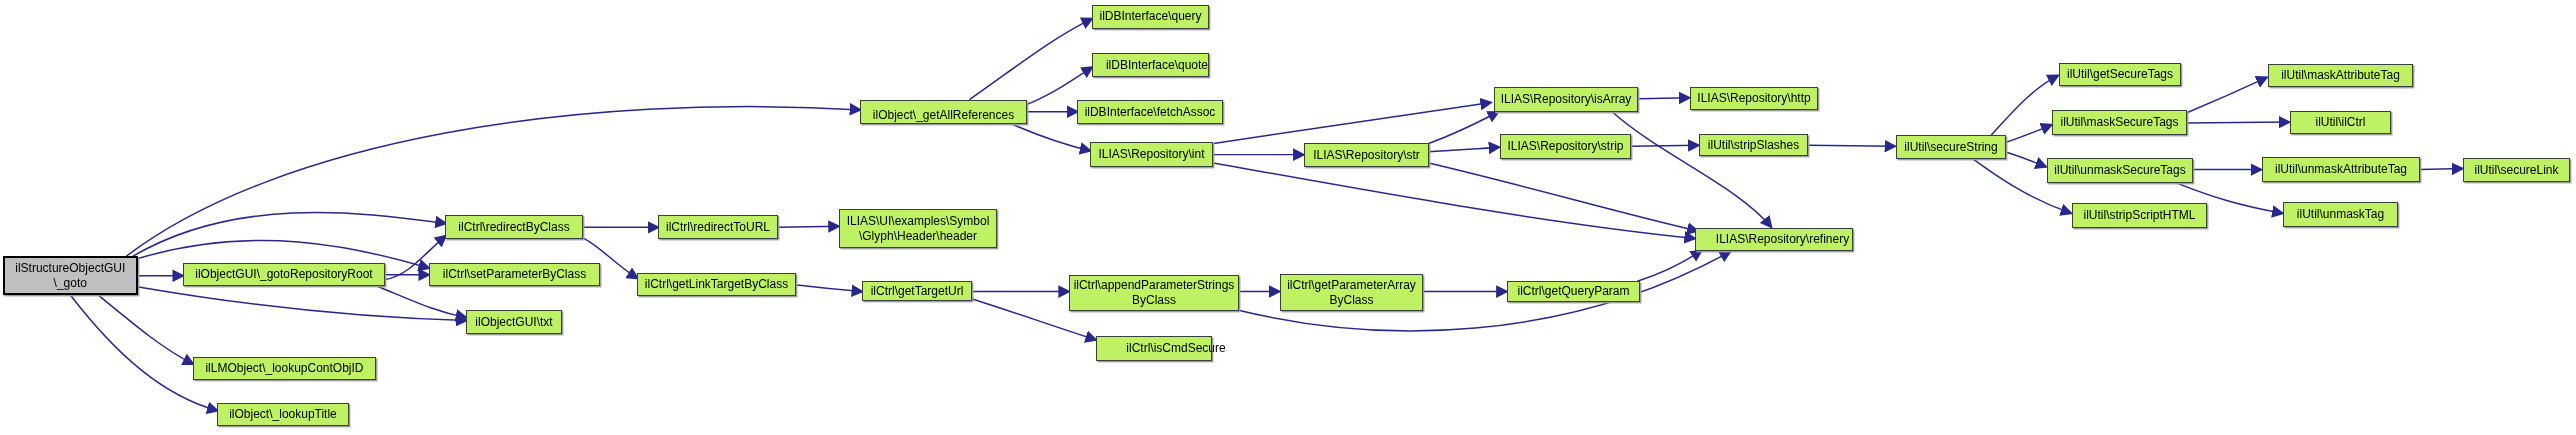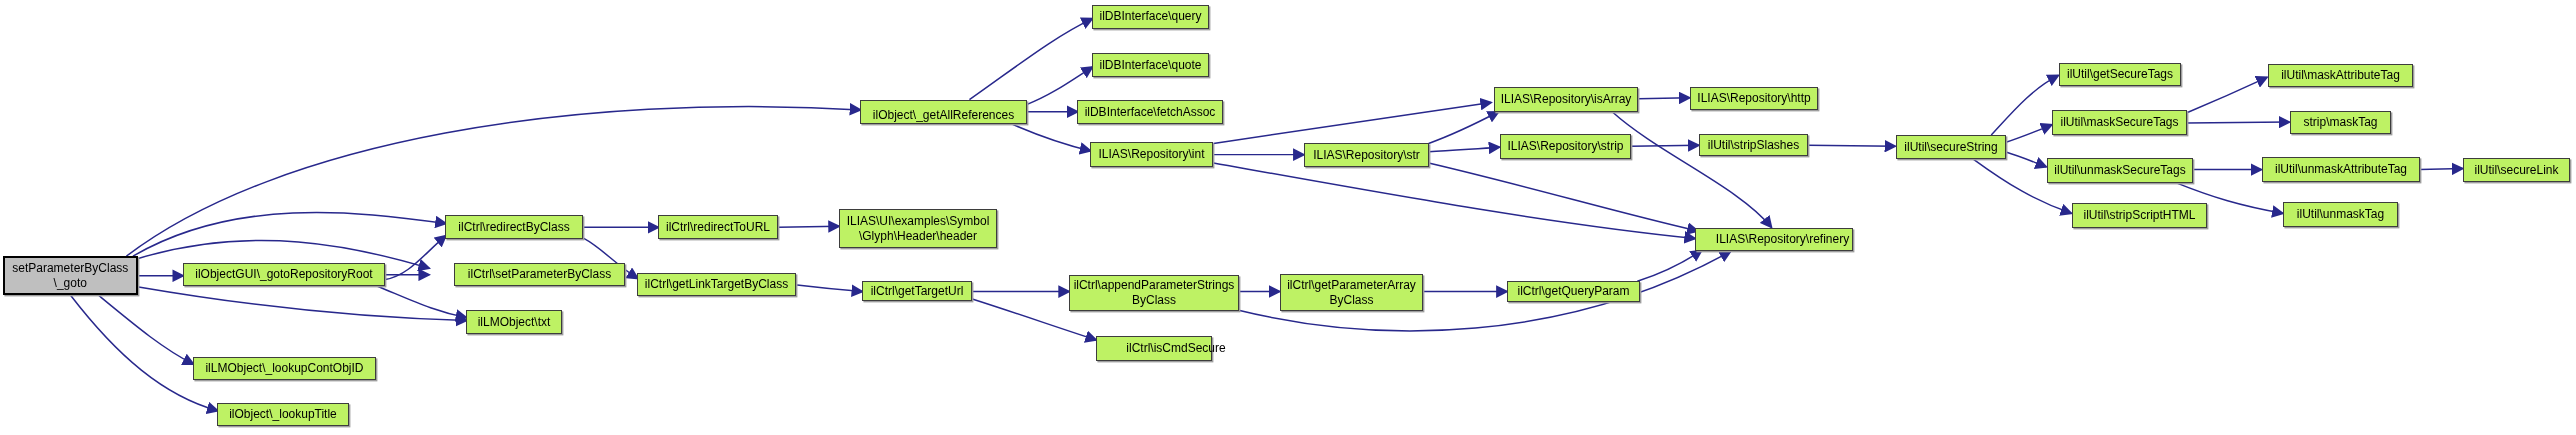--- a/index.html
+++ b/index.html
@@ -61,51 +61,51 @@
         <path d="M2152,163 C2168,168 2180,173 2196,179" fill="none" stroke="#28288c" stroke-width="1.6" marker-end="url(#arrow)"></path>
         <path d="M2118,171 C2155,198 2185,216 2223,229" fill="none" stroke="#28288c" stroke-width="1.6" marker-end="url(#arrow)"></path>
         <path d="M2347,121 C2378,108 2405,96 2433,83" fill="none" stroke="#28288c" stroke-width="1.6" marker-end="url(#arrow)"></path>
         <path d="M2347,132 L2457,131" fill="none" stroke="#28288c" stroke-width="1.6" marker-end="url(#arrow)"></path>
         <path d="M2353,182 L2427,182" fill="none" stroke="#28288c" stroke-width="1.6" marker-end="url(#arrow)"></path>
         <path d="M2335,196 C2375,212 2405,221 2450,229" fill="none" stroke="#28288c" stroke-width="1.6" marker-end="url(#arrow)"></path>
         <path d="M2597,182 L2643,181" fill="none" stroke="#28288c" stroke-width="1.6" marker-end="url(#arrow)"></path>
       </g>
   </svg>
   <div id="nodes">
-      <div class="node highlight" style="left: 2.8px; top: 256px; width: 135px; height: 39px;"><span>setParameterByClass
+      <div class="node highlight" style="left: 2.8px; top: 256px; width: 135px; height: 39px;"><span>ilStructureObjectGUI
 \_goto</span></div>
       <div class="node" style="left: 183px; top: 263px; width: 202px; height: 23px;"><span>ilObjectGUI\_gotoRepositoryRoot</span></div>
       <div class="node" style="left: 193px; top: 357px; width: 183px; height: 23px;"><span>ilLMObject\_lookupContObjID</span></div>
       <div class="node" style="left: 217px; top: 403px; width: 132px; height: 23px;"><span>ilObject\_lookupTitle</span></div>
       <div class="node" style="left: 445px; top: 215px; width: 138px; height: 24px;"><span>ilCtrl\redirectByClass</span></div>
-      <div class="node" style="left: 429px; top: 263px; width: 171px; height: 23px; margin-left: 25px;"><span>ilCtrl\setParameterByClass</span></div>
-      <div class="node" style="left: 466px; top: 310px; width: 96px; height: 24px;"><span>ilLMObject\txt</span></div>
+      <div class="node" style="left: 429px; top: 263px; width: 171px; height: 23px;"><span>ilCtrl\setParameterByClass</span></div>
+      <div class="node" style="left: 466px; top: 310px; width: 96px; height: 24px;"><span>ilObjectGUI\txt</span></div>
       <div class="node" style="left: 658px; top: 215px; width: 120px; height: 24px;"><span>ilCtrl\redirectToURL</span></div>
       <div class="node" style="left: 839px; top: 209px; width: 158px; height: 39px;"><span>ILIAS\UI\examples\Symbol
 \Glyph\Header\header</span></div>
       <div class="node" style="left: 637px; top: 273px; width: 159px; height: 23px;"><span>ilCtrl\getLinkTargetByClass</span></div>
       <div class="node" style="left: 862px; top: 281px; width: 110px; height: 20px;"><span>ilCtrl\getTargetUrl</span></div>
       <div class="node" style="left: 860px; top: 100px; width: 167px; height: 24px; align-items: flex-end;"><span>ilObject\_getAllReferences</span></div>
       <div class="node" style="left: 1092px; top: 4.7px; width: 117px; height: 24px;"><span>ilDBInterface\query</span></div>
-      <div class="node" style="left: 1092px; top: 53px; width: 117px; height: 24px;"><span>ilDBInterface\quote</span></div>
+      <div class="node" style="left: 1092px; top: 53px; width: 117px; height: 24px; justify-content: flex-end;"><span>ilDBInterface\quote</span></div>
       <div class="node" style="left: 1077px; top: 100px; width: 146px; height: 24px;"><span>ilDBInterface\fetchAssoc</span></div>
       <div class="node" style="left: 1090px; top: 142px; width: 123px; height: 25px;"><span>ILIAS\Repository\int</span></div>
       <div class="node" style="left: 1304px; top: 143px; width: 125px; height: 24px;"><span>ILIAS\Repository\str</span></div>
       <div class="node" style="left: 1494px; top: 87px; width: 144px; height: 25px;"><span>ILIAS\Repository\isArray</span></div>
       <div class="node" style="left: 1690px; top: 87px; width: 128px; height: 23px;"><span>ILIAS\Repository\http</span></div>
       <div class="node" style="left: 1500px; top: 134px; width: 131px; height: 25px;"><span>ILIAS\Repository\strip</span></div>
       <div class="node" style="left: 1699px; top: 134px; width: 109px; height: 22.4px;"><span>ilUtil\stripSlashes</span></div>
       <div class="node" style="left: 1695px; top: 228px; width: 158px; height: 23px; padding-left: 17px;"><span>ILIAS\Repository\refinery</span></div>
       <div class="node" style="left: 1896px; top: 135px; width: 110px; height: 24px;"><span>ilUtil\secureString</span></div>
       <div class="node" style="left: 2059px; top: 63px; width: 122px; height: 23px;"><span>ilUtil\getSecureTags</span></div>
       <div class="node" style="left: 2052px; top: 110px; width: 135px; height: 25px;"><span>ilUtil\maskSecureTags</span></div>
       <div class="node" style="left: 2047px; top: 158px; width: 146px; height: 25px;"><span>ilUtil\unmaskSecureTags</span></div>
       <div class="node" style="left: 2072px; top: 203px; width: 135px; height: 25px;"><span>ilUtil\stripScriptHTML</span></div>
       <div class="node" style="left: 2268px; top: 64px; width: 145px; height: 23px; align-items: center;"><span>ilUtil\maskAttributeTag</span></div>
-      <div class="node" style="left: 2290px; top: 111px; width: 101px; height: 23px;"><span>strip\maskTag</span></div>
+      <div class="node" style="left: 2290px; top: 111px; width: 101px; height: 23px;"><span>ilUtil\ilCtrl</span></div>
       <div class="node" style="left: 2262px; top: 157px; width: 158px; height: 25px;"><span>ilUtil\unmaskAttributeTag</span></div>
       <div class="node" style="left: 2283px; top: 202px; width: 115px; height: 25px;"><span>ilUtil\unmaskTag</span></div>
       <div class="node" style="left: 2463px; top: 158px; width: 107px; height: 24px;"><span>ilUtil\secureLink</span></div>
       <div class="node" style="left: 1069px; top: 275px; width: 170px; height: 36px;"><span>ilCtrl\appendParameterStrings
 ByClass</span></div>
       <div class="node" style="left: 1280px; top: 274px; width: 143px; height: 37px;"><span>ilCtrl\getParameterArray
 ByClass</span></div>
       <div class="node" style="left: 1507px; top: 281px; width: 133px; height: 21.4px;"><span>ilCtrl\getQueryParam</span></div>
       <div class="node" style="left: 1096px; top: 336px; width: 116px; height: 25px; padding-left: 44px;"><span>ilCtrl\isCmdSecure</span></div>
     </div>

